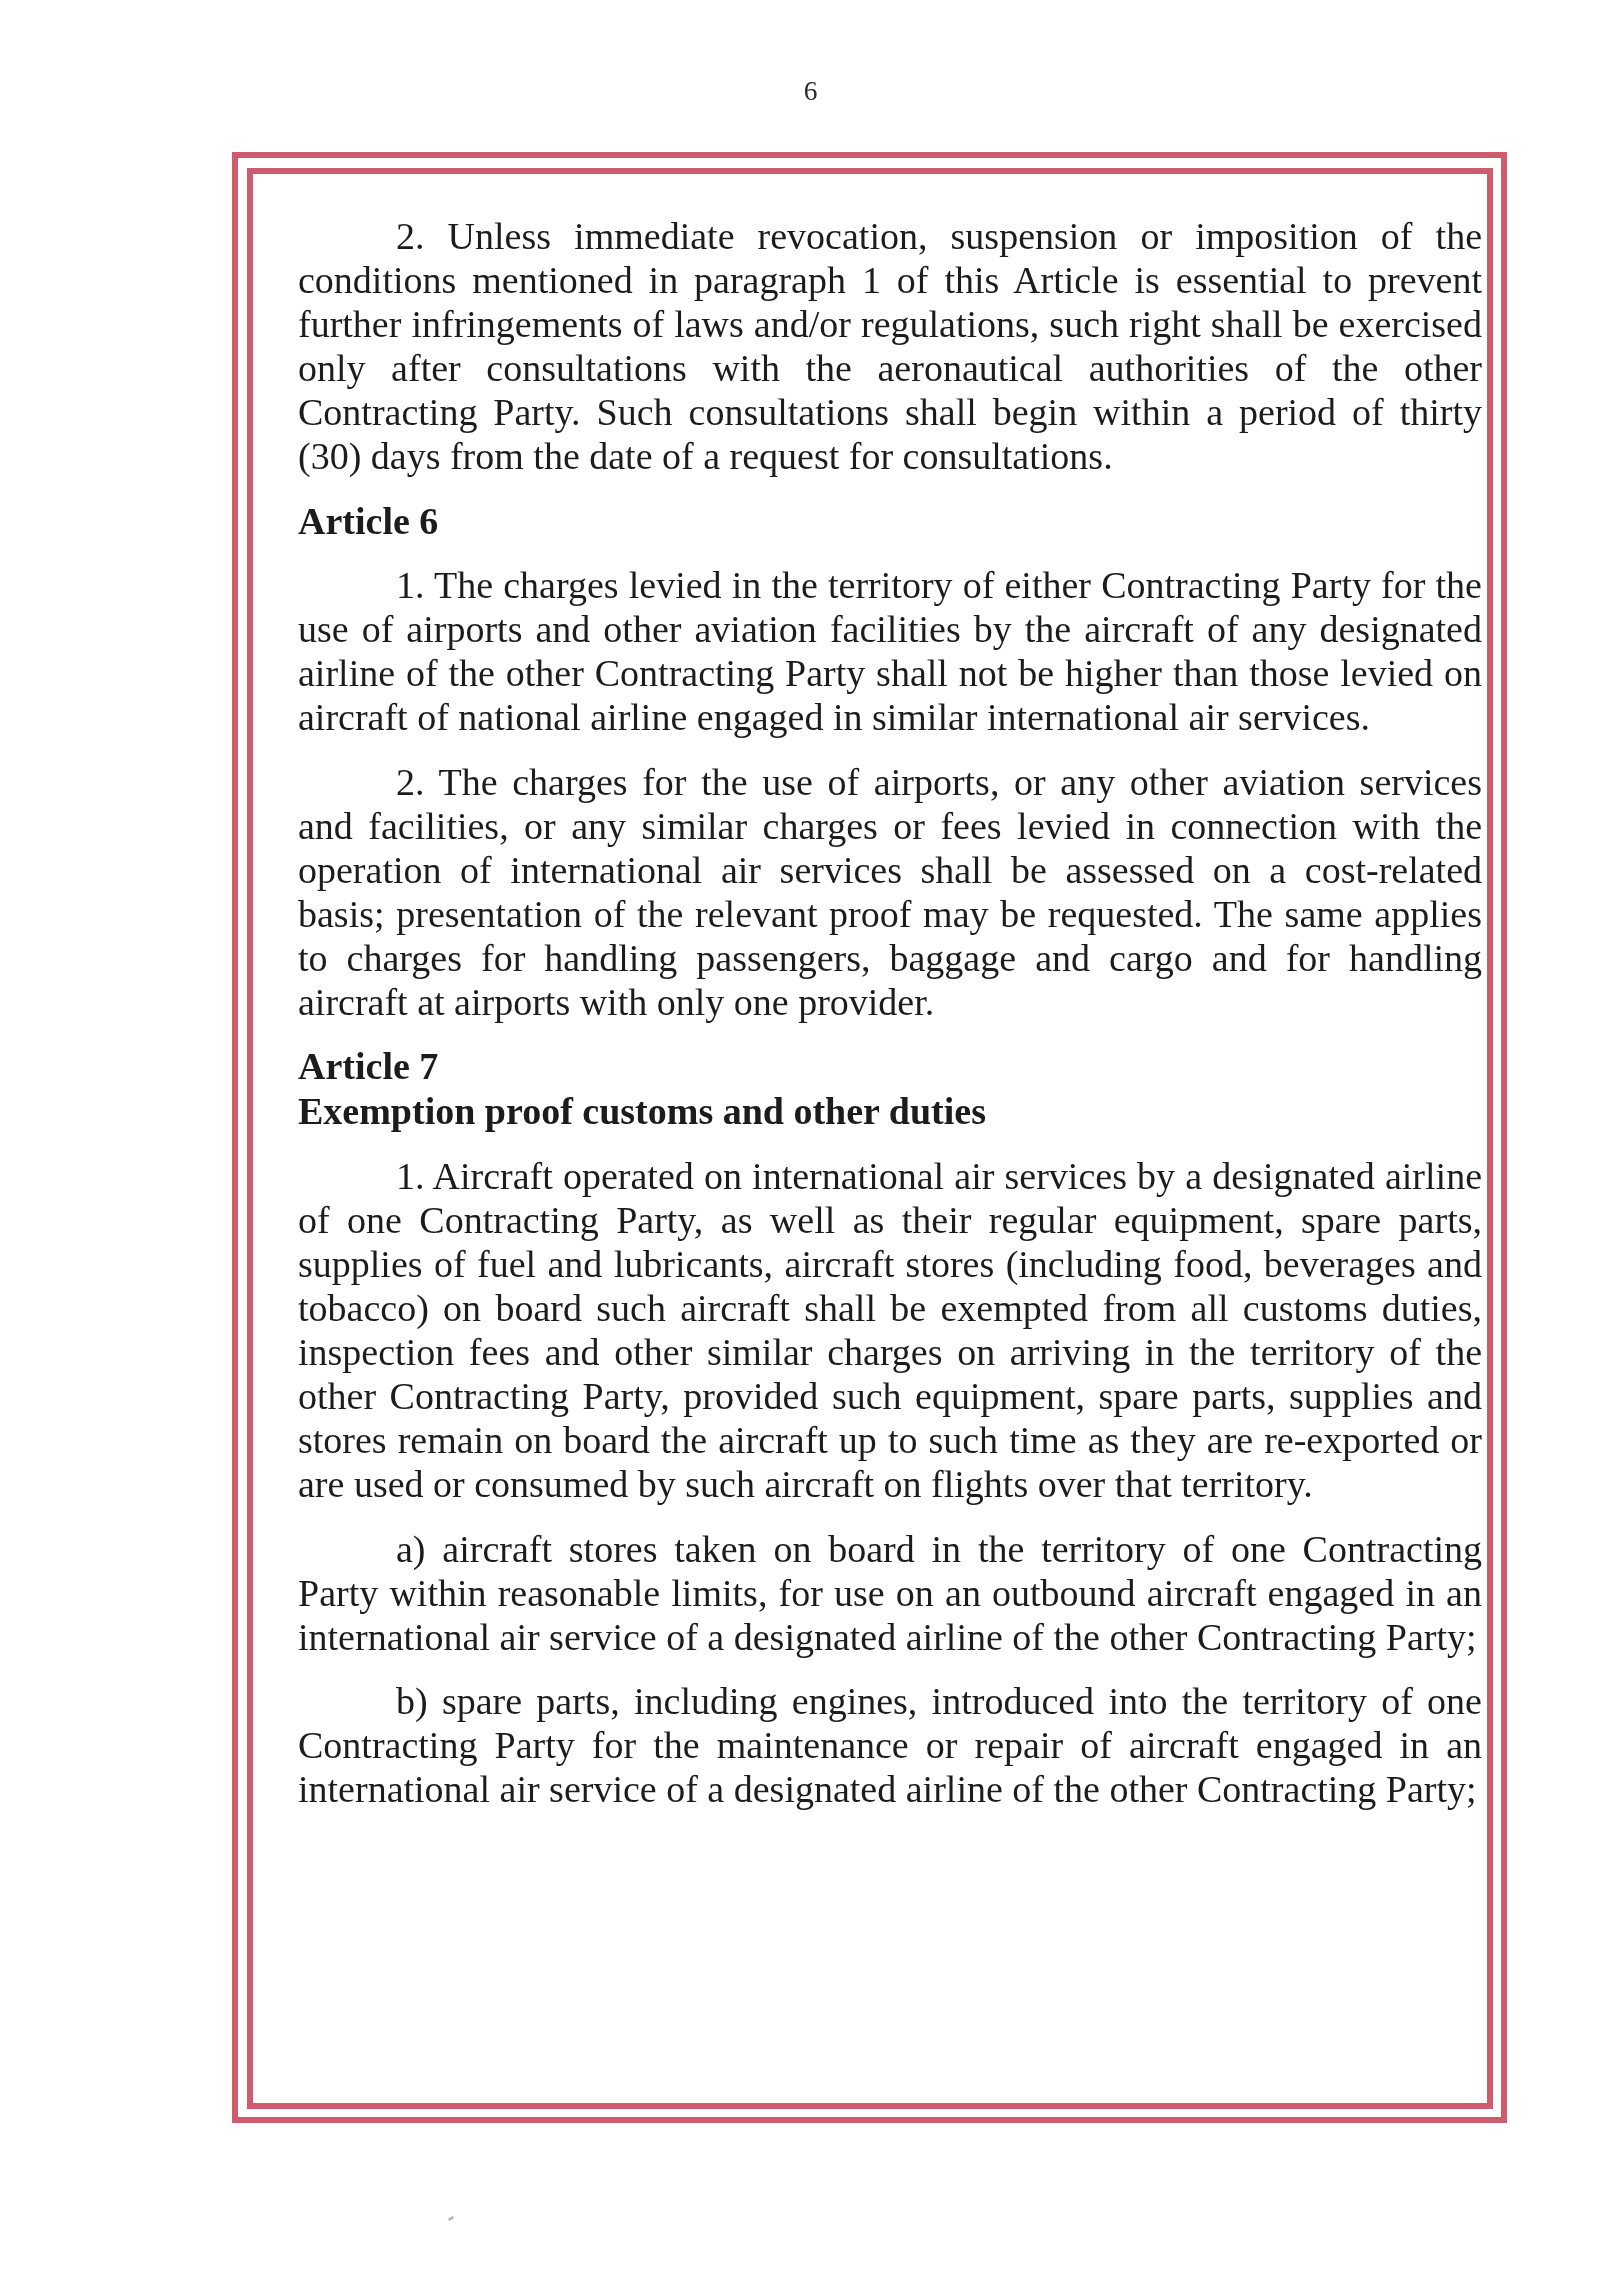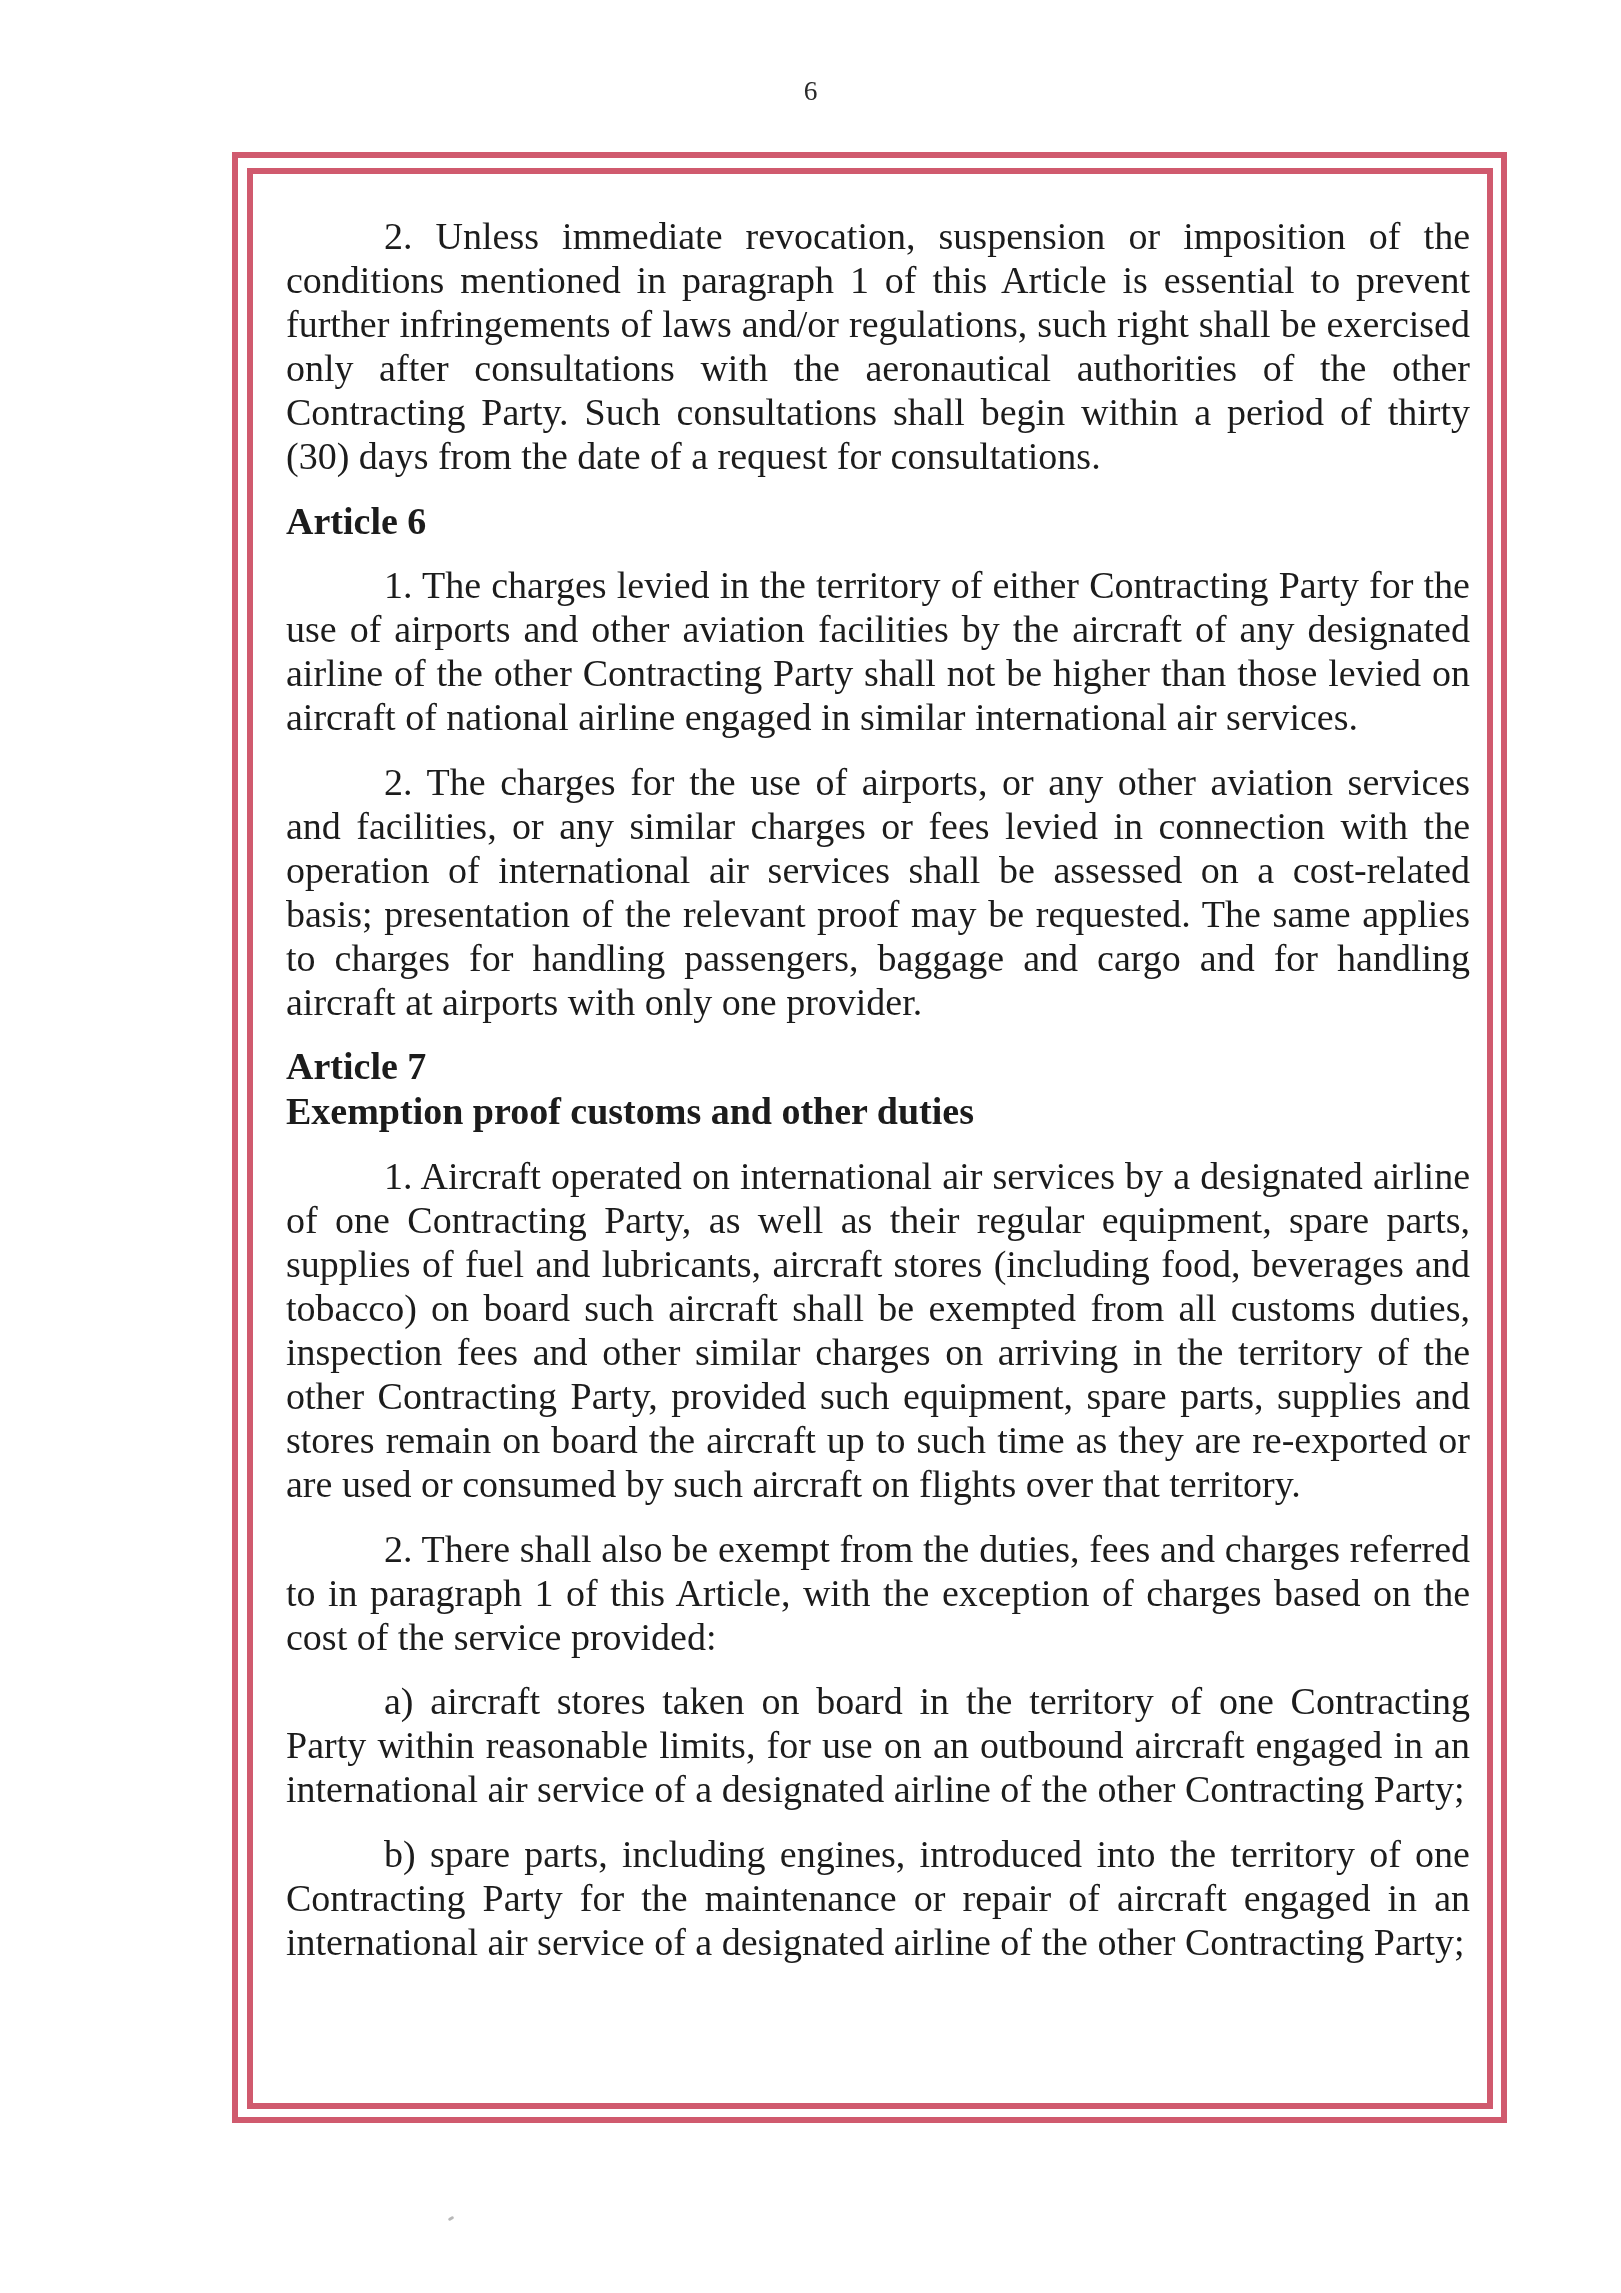--- a/index.html
+++ b/index.html
@@ -16,21 +16,21 @@
     position: absolute; left: 232px; top: 152px;
     width: 1263px; height: 1959px;
     border: 6.9px solid #d05a6e;
   }
   .frame-inner {
     position: absolute; left: 247px; top: 168px;
     width: 1234px; height: 1929px;
     border: 6.9px solid #d05a6e;
   }
   .content {
-    position: absolute; left: 286px; top: 214px; width: 1184px;
+    position: absolute; left: 298px; top: 214px; width: 1184px;
   }
   .para {
     font-size: 38px; line-height: 44px;
     text-align: justify; text-indent: 98px;
     margin: 0 0 20.6px 0;
     transform-origin: left top;
   }
   .para .txt { display: inline; }
   .heading {
     text-align: left; font-weight: bold;
@@ -60,19 +60,18 @@
 
   <p class="para"><span class="txt">1. The charges levied in the territory of either Contracting Party for the use of airports and other aviation facilities by the aircraft of any designated airline of the other Contracting Party shall not be higher than those levied on aircraft of national airline engaged in similar international air services.</span></p>
   <p class="para"><span class="txt">2. The charges for the use of airports, or any other aviation services and facilities, or any similar charges or fees levied in connection with the operation of international air services shall be assessed on a cost-related basis; presentation of the relevant proof may be requested. The same applies to charges for handling passengers, baggage and cargo and for handling aircraft at airports with only one provider.</span></p>
 
   <div class="heading-block">
     <p class="heading">Article 7</p>
     <p class="heading">Exemption proof customs and other duties</p>
   </div>
 
   <p class="para"><span class="txt">1. Aircraft operated on international air services by a designated airline of one Contracting Party, as well as their regular equipment, spare parts, supplies of fuel and lubricants, aircraft stores (including food, beverages and tobacco) on board such aircraft shall be exempted from all customs duties, inspection fees and other similar charges on arriving in the territory of the other Contracting Party, provided such equipment, spare parts, supplies and stores remain on board the aircraft up to such time as they are re-exported or are used or consumed by such aircraft on flights over that territory.</span></p>
-  <p class="para"><span class="txt">2. There shall also be exempt from the duties, fees and charges referred to in paragraph 1 of this Article, with the exception of charges based on the cost of the service provided:</span></p>
   <p class="para"><span class="txt">a) aircraft stores taken on board in the territory of one Contracting Party within reasonable limits, for use on an outbound aircraft engaged in an international air service of a designated airline of the other Contracting Party;</span></p>
   <p class="para"><span class="txt">b) spare parts, including engines, introduced into the territory of one Contracting Party for the maintenance or repair of aircraft engaged in an international air service of a designated airline of the other Contracting Party;</span></p>
 </div>
 
 <div class="scan-mark"></div>
 
 
 </body></html>

